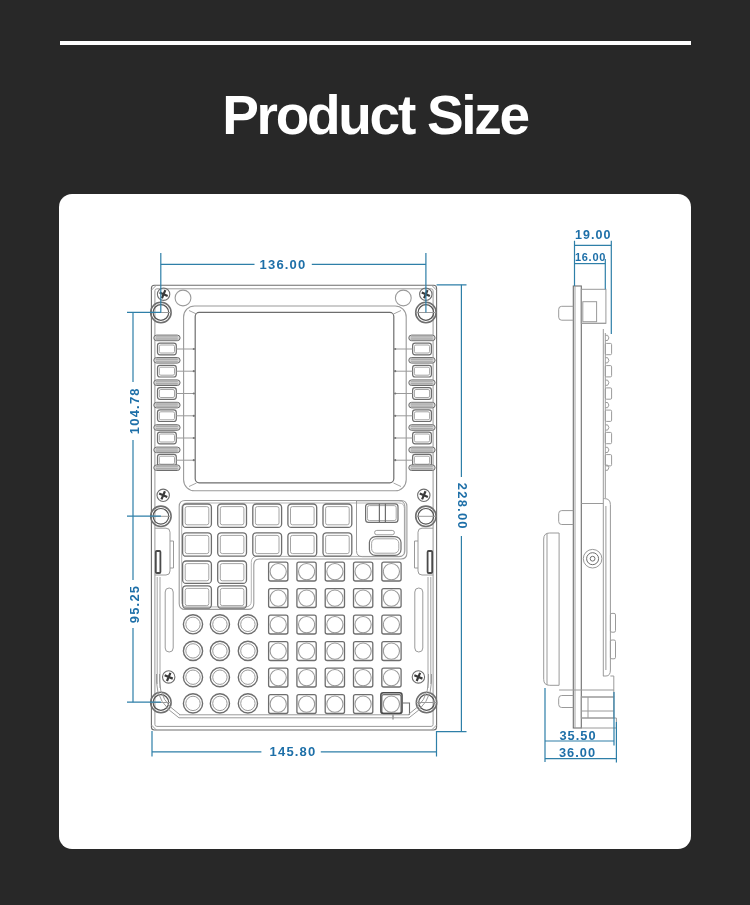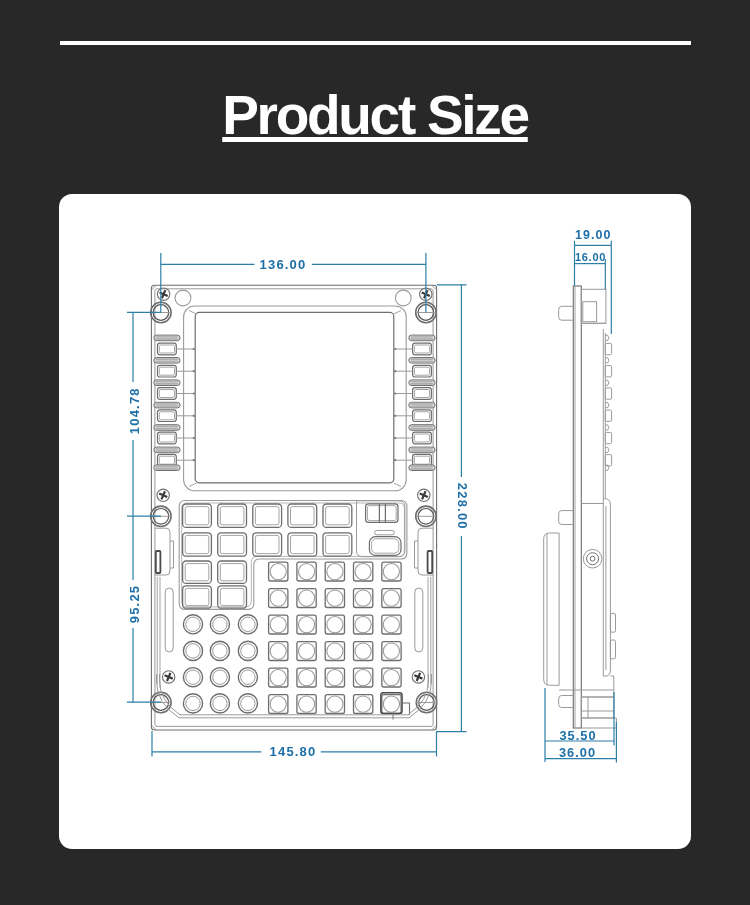--- a/index.html
+++ b/index.html
@@ -1,18 +1,18 @@
 <!DOCTYPE html>
 <html><head>
 <meta charset="utf-8">
 <style>
   html,body{margin:0;padding:0;}
   body{width:750px;height:905px;background:#282828;font-family:"Liberation Sans",sans-serif;position:relative;overflow:hidden;}
   .topline{position:absolute;left:60px;top:41px;width:631px;height:4px;background:#ffffff;}
-  .title{position:absolute;left:0;top:83px;width:750px;text-align:center;color:#ffffff;font-weight:bold;font-size:55px;letter-spacing:-2.3px;text-decoration:underline;}
+  .title{position:absolute;left:0;top:83px;width:750px;text-align:center;color:#ffffff;font-weight:bold;font-size:55px;letter-spacing:-2.3px;}
   .card{position:absolute;left:59px;top:194px;width:632px;height:655px;background:#ffffff;border-radius:13px;}
   svg{position:absolute;left:59px;top:194px;}
   text.dim{font-family:"Liberation Sans",sans-serif;font-weight:bold;fill:#1d6fa8;}
 </style>
 </head>
 <body>
 
 <div class="topline"></div>
 
 <div class="title">Product Size</div>

